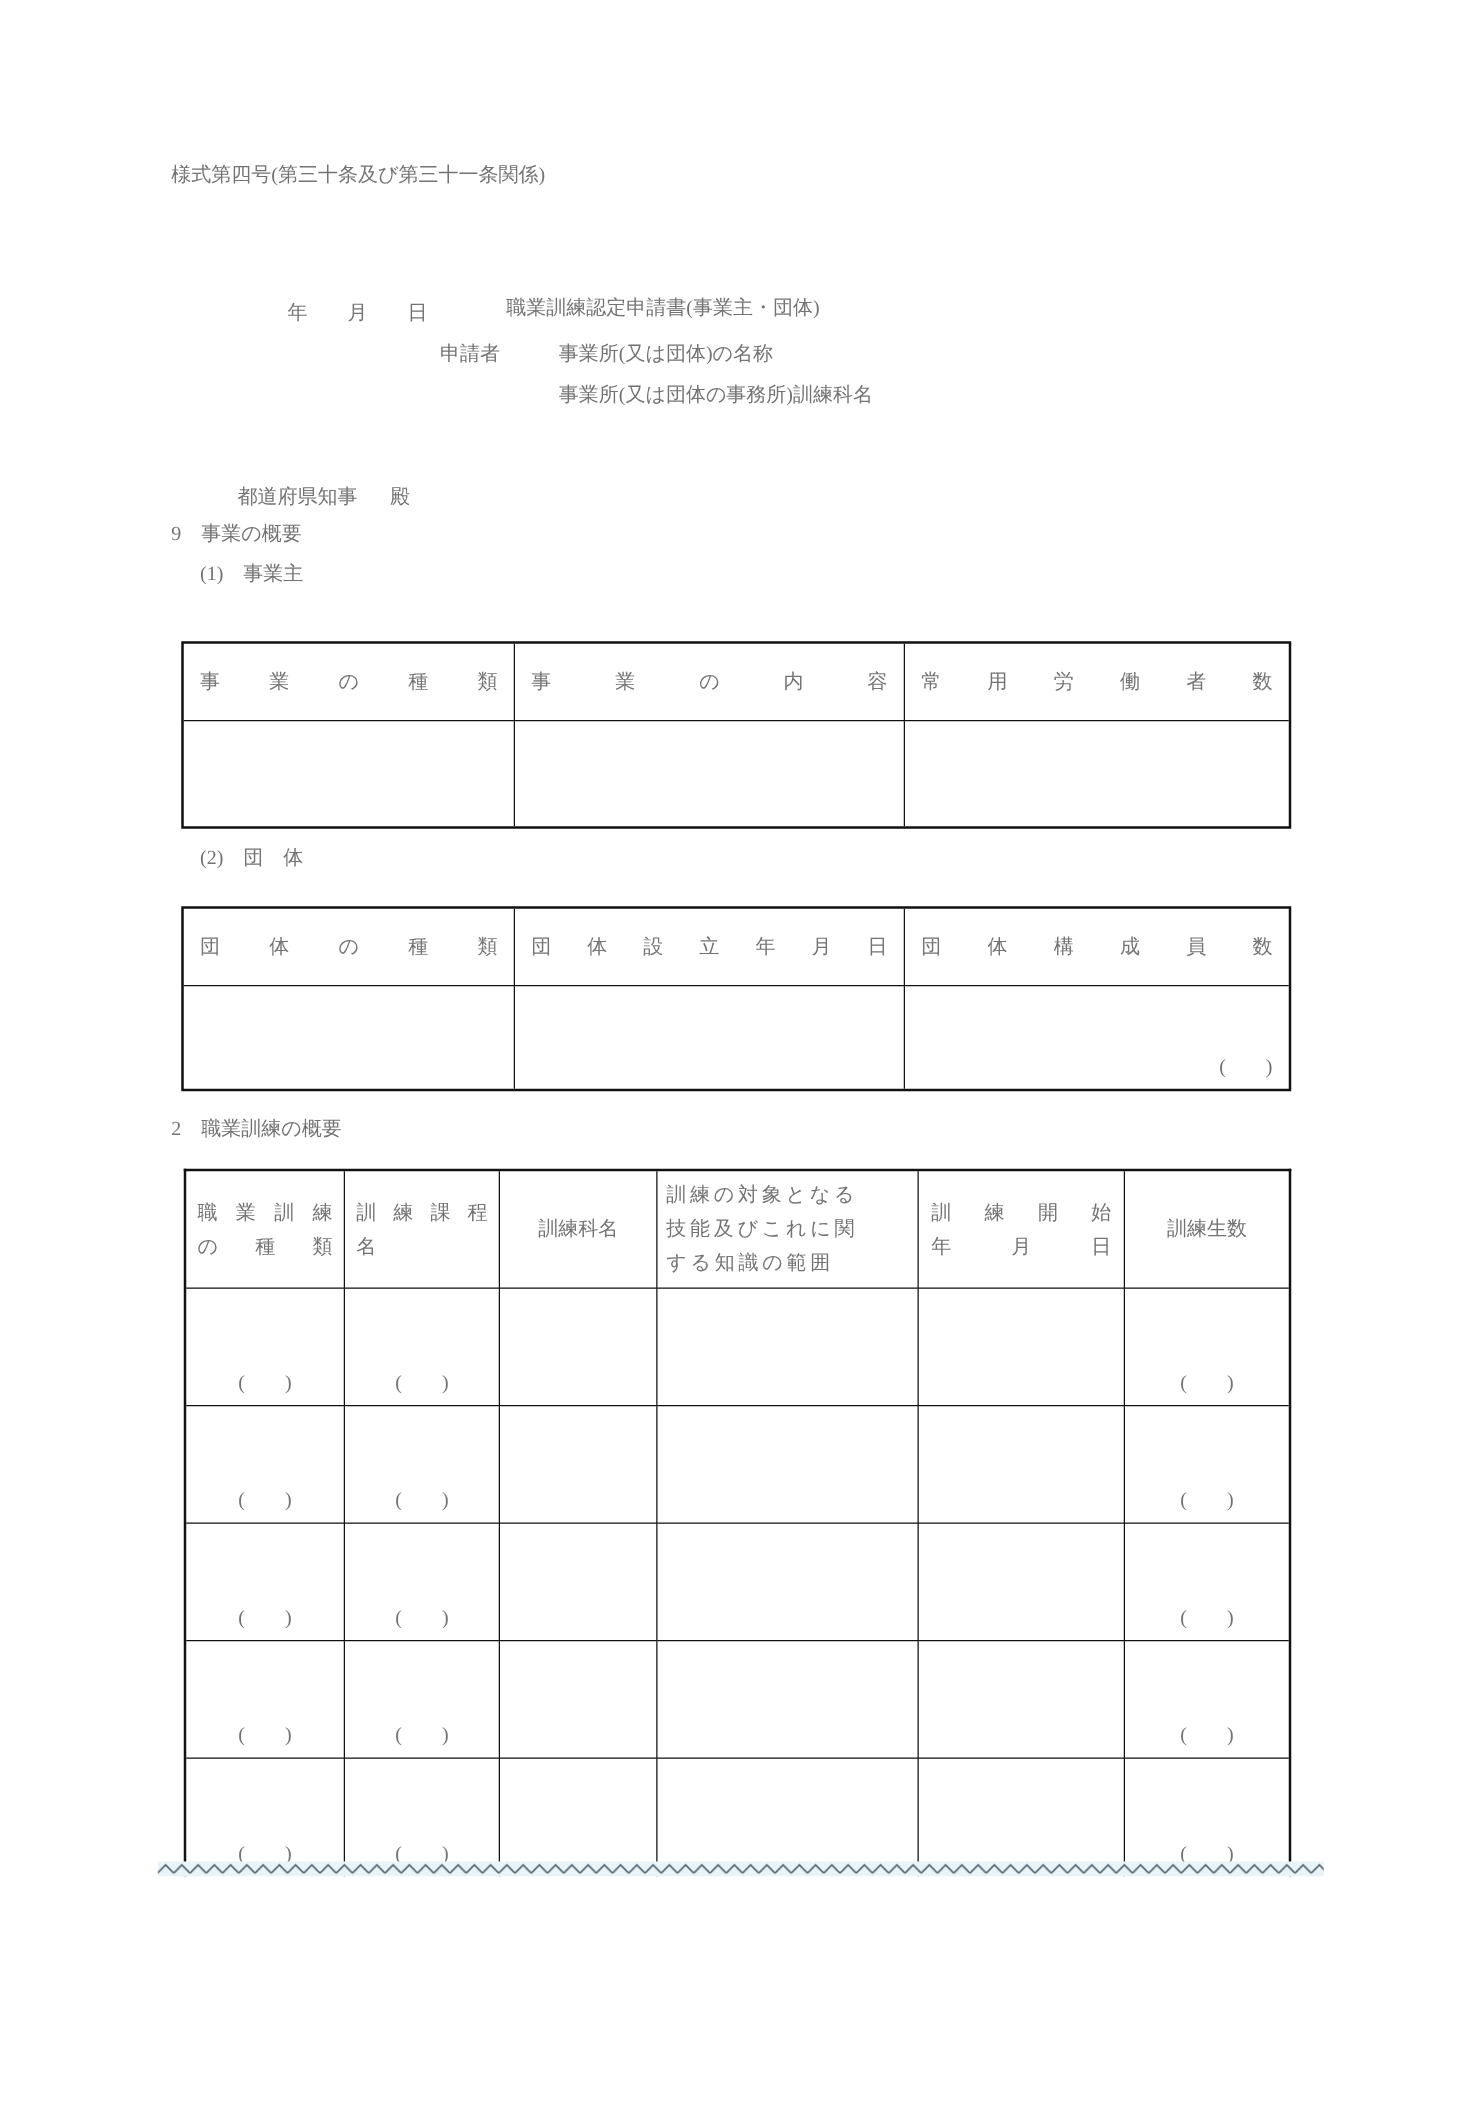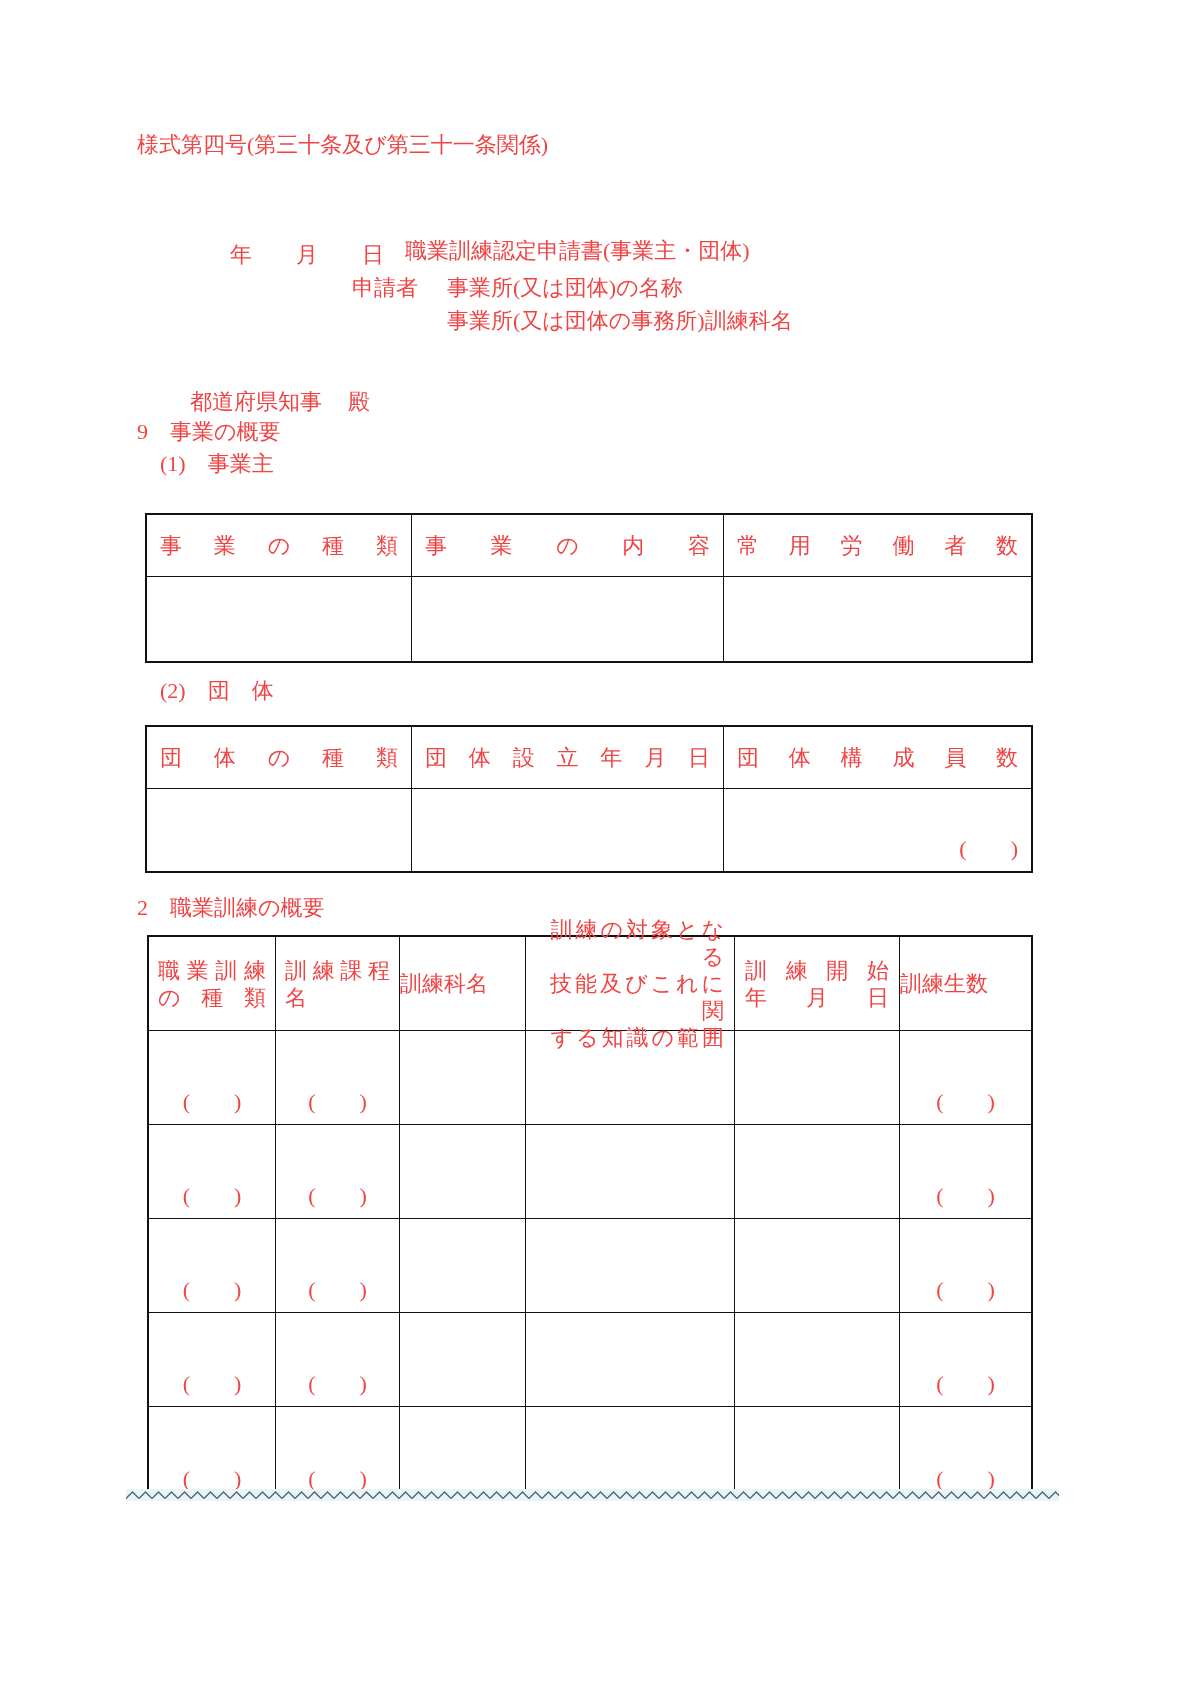--- a/index.html
+++ b/index.html
@@ -1,17 +1,17 @@
 <!DOCTYPE html>
 <html><head>
 <meta charset="utf-8">
 <style>
   html,body{margin:0;padding:0;background:#ffffff;}
-  .page{position:relative;width:1059px;height:1695px;background:#ffffff;color:#ef4444;
-        font-family:"Liberation Serif","DejaVu Serif",serif;font-size:22px;overflow:hidden;}
+  .page{position:relative;width:1059px;height:1695px;background:#ffffff;color:#737373;
+        font-family:"Liberation Serif","DejaVu Serif",serif;font-size:16px;overflow:hidden;}
   .abs{position:absolute;white-space:nowrap;}
 
   
   .form-number{left:137px;top:130px;}
   .form-title{left:405px;top:188px;margin-top:48px;}
   .declaration{left:165px;top:205px;}
   .date-line{left:230px;top:240px;}
   .applicant-label{left:352px;top:273px;}
   .af0{left:447px;top:273px;}
   .af1{left:447px;top:306px;}
@@ -36,22 +36,22 @@
   .tbl-employer{left:145px;top:513px;width:888px;height:150px;
                 grid-template-columns:265px 312px 1fr;grid-template-rows:62px 1fr;}
   .tbl-org{left:145px;top:725px;width:888px;height:148px;
                 grid-template-columns:265px 312px 1fr;grid-template-rows:62px 1fr;}
 
   .tbl-training{left:147px;top:935px;width:886px;height:566px;border-bottom:none;
                 grid-template-columns:127px 124px 126px 209px 165px 1fr;
                 grid-template-rows:94px repeat(5, 94px);}
   .c12pad{padding:0 9px;}
   .c5pad{padding:0 10px;}
-  .c4cell{padding:0 7px;letter-spacing:3px;text-align:right;}
-  .cen{text-align:left;}
+  .c4cell{padding:0 7px;letter-spacing:3px;}
+  .cen{text-align:center;}
 
   .pbox{display:flex;align-items:flex-end;justify-content:center;padding-bottom:7px;}
   .pright{justify-content:flex-end;padding-right:13px;}
 
   
   .zig{position:absolute;left:126px;top:1489px;}
 </style>
 </head>
 <body>
 

